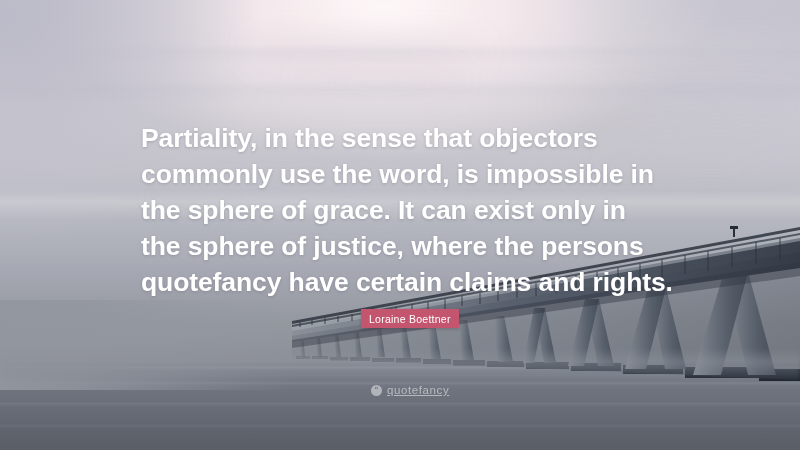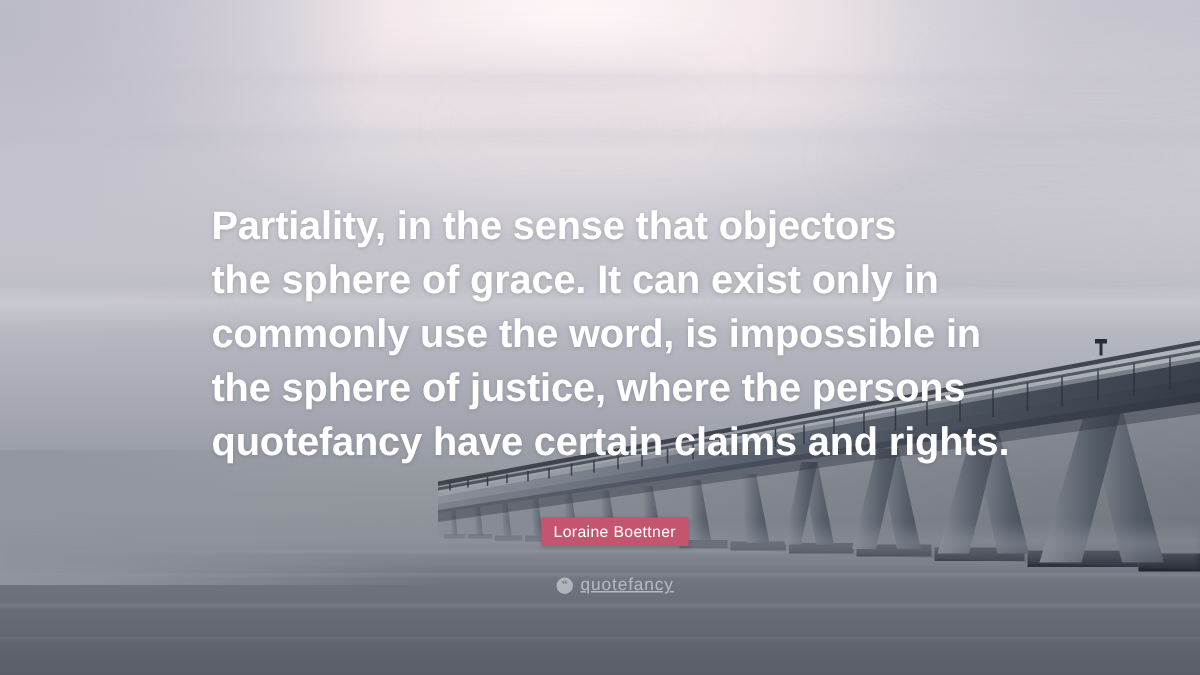--- a/index.html
+++ b/index.html
@@ -153,21 +153,21 @@
       rgba(147,151,160,0.46) 56%,
       rgba(148,152,161,0.16) 82%,
       rgba(148,152,161,0.0) 100%);
     pointer-events: none;
   }
 
   
   .quote {
     position: absolute;
     left: 141px;
-    top: 132px;
+    top: 120px;
     width: 526px;
   }
   .quote-line {
     font-size: 26.5px;
     line-height: 36px;
     font-weight: bold;
     color: #ffffff;
     letter-spacing: -0.1px;
     white-space: nowrap;
     text-shadow: 0 1px 3px rgba(80,80,92,0.28);
@@ -181,21 +181,20 @@
     height: 19px;
     padding: 0 8px;
     display: flex;
     align-items: center;
     background: #c4556e;
     color: #ffffff;
     font-size: 10.5px;
     letter-spacing: 0.25px;
     white-space: nowrap;
     box-shadow: 0 1px 3px rgba(60,25,38,0.22);
-    margin-top: 36px;
   }
 
   
   .watermark {
     position: absolute;
     left: 371px;
     top: 384px;
     display: flex;
     align-items: center;
     gap: 5px;
@@ -368,22 +367,22 @@
         <rect x="730" y="226" width="8" height="3" fill="#262c36"></rect>
       </g>
     </svg>
     <div class="bridge-fade"></div>
   </div>
 
   <div class="horizon-haze"></div>
 
   <div class="quote">
     <div class="quote-line">Partiality, in the sense that objectors</div>
+    <div class="quote-line">commonly use the word, is impossible in</div>
     <div class="quote-line">the sphere of grace. It can exist only in</div>
-    <div class="quote-line">commonly use the word, is impossible in</div>
     <div class="quote-line">the sphere of justice, where the persons</div>
     <div class="quote-line">quotefancy have certain claims and rights.</div>
   </div>
 
   <div class="author-badge">
     <span>Loraine Boettner</span>
   </div>
 
   <div class="watermark">
     <span class="wm-mark">“</span>

